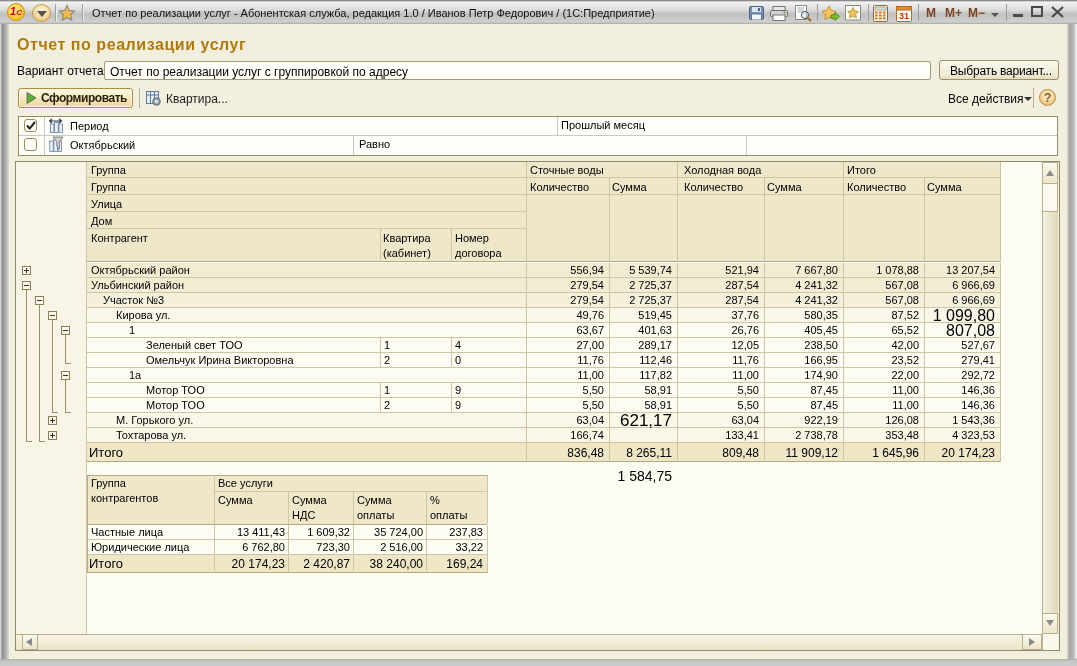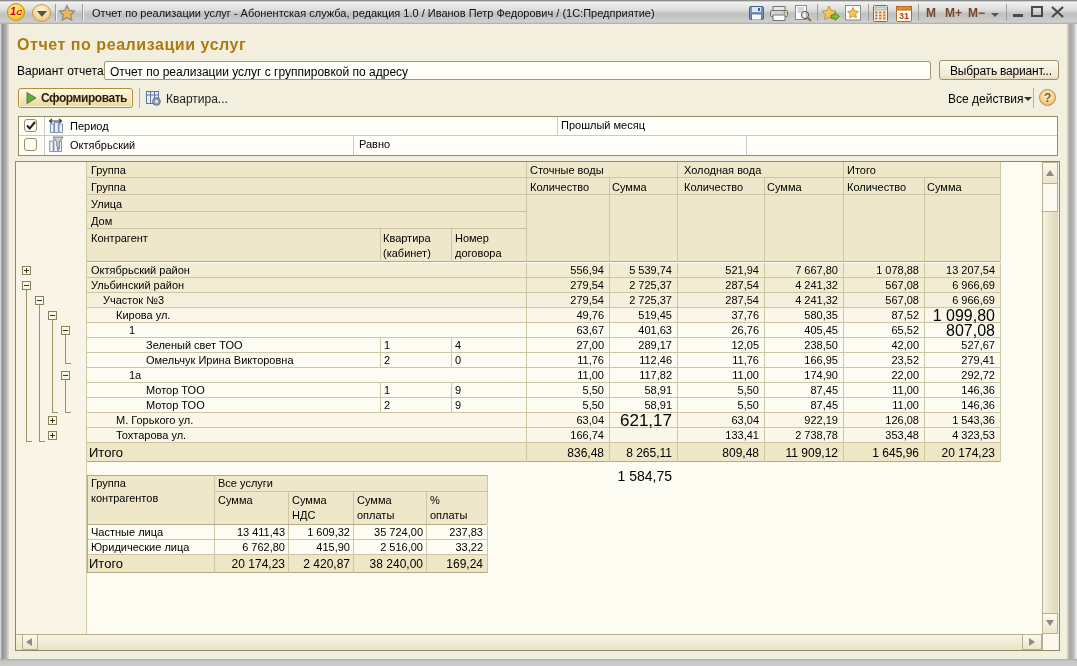--- a/index.html
+++ b/index.html
@@ -457,21 +457,21 @@
 <div style="position:absolute;right:594px;top:526px;font-size:11px;line-height:13px;white-space:nowrap;">237,83</div>
 <div style="position:absolute;left:214px;top:525px;width:1px;height:15px;background:#cdc5a4;"></div>
 <div style="position:absolute;left:288px;top:525px;width:1px;height:15px;background:#cdc5a4;"></div>
 <div style="position:absolute;left:353px;top:525px;width:1px;height:15px;background:#cdc5a4;"></div>
 <div style="position:absolute;left:426px;top:525px;width:1px;height:15px;background:#cdc5a4;"></div>
 <div style="position:absolute;left:487px;top:525px;width:1px;height:15px;background:#cdc5a4;"></div>
 <div style="position:absolute;left:88px;top:540px;width:399px;height:14px;background:#fdfcf2;"></div>
 <div style="position:absolute;left:88px;top:554px;width:399px;height:1px;background:#cdc5a4;"></div>
 <div style="position:absolute;left:91px;top:541px;font-size:11px;line-height:13px;white-space:nowrap;">Юридические лица</div>
 <div style="position:absolute;right:792px;top:541px;font-size:11px;line-height:13px;white-space:nowrap;">6 762,80</div>
-<div style="position:absolute;right:727px;top:541px;font-size:11px;line-height:13px;white-space:nowrap;">415,90</div>
+<div style="position:absolute;right:727px;top:541px;font-size:11px;line-height:13px;white-space:nowrap;">723,30</div>
 <div style="position:absolute;right:654px;top:541px;font-size:11px;line-height:13px;white-space:nowrap;">2 516,00</div>
 <div style="position:absolute;right:594px;top:541px;font-size:11px;line-height:13px;white-space:nowrap;">33,22</div>
 <div style="position:absolute;left:214px;top:540px;width:1px;height:15px;background:#cdc5a4;"></div>
 <div style="position:absolute;left:288px;top:540px;width:1px;height:15px;background:#cdc5a4;"></div>
 <div style="position:absolute;left:353px;top:540px;width:1px;height:15px;background:#cdc5a4;"></div>
 <div style="position:absolute;left:426px;top:540px;width:1px;height:15px;background:#cdc5a4;"></div>
 <div style="position:absolute;left:487px;top:540px;width:1px;height:15px;background:#cdc5a4;"></div>
 <div style="position:absolute;left:88px;top:555px;width:399px;height:18px;background:#efe6c6;"></div>
 <div style="position:absolute;left:88px;top:572px;width:399px;height:1px;background:#b4ab86;"></div>
 <div style="position:absolute;left:89px;top:556px;font-size:13px;line-height:15px;white-space:nowrap;">Итого</div>

